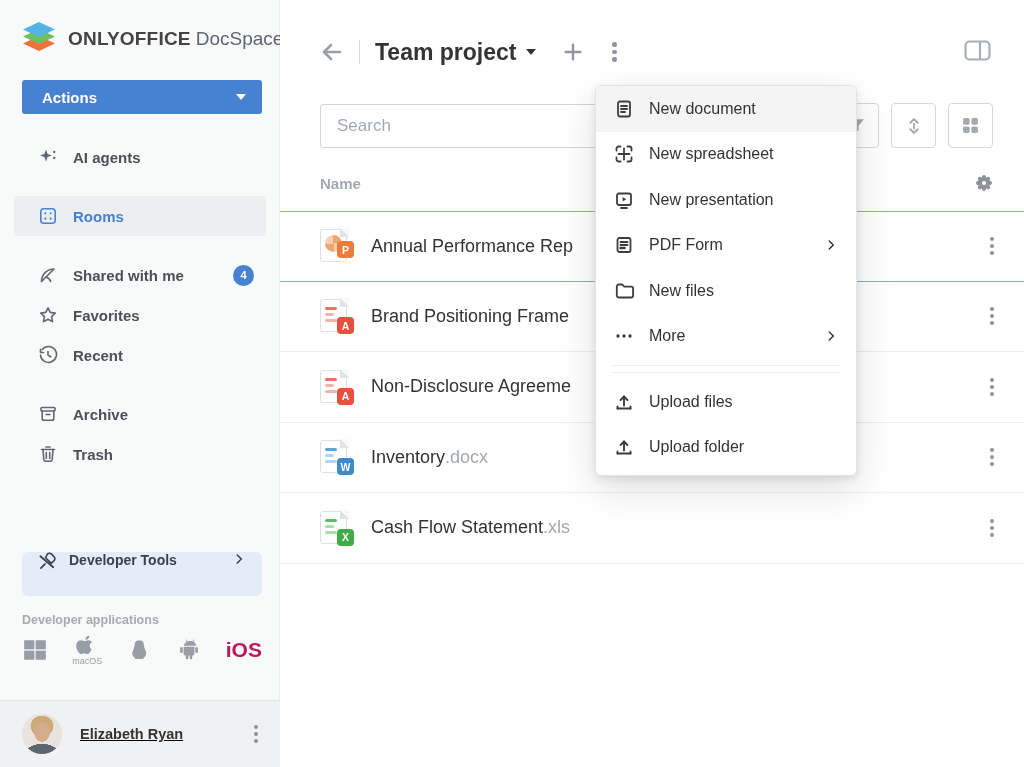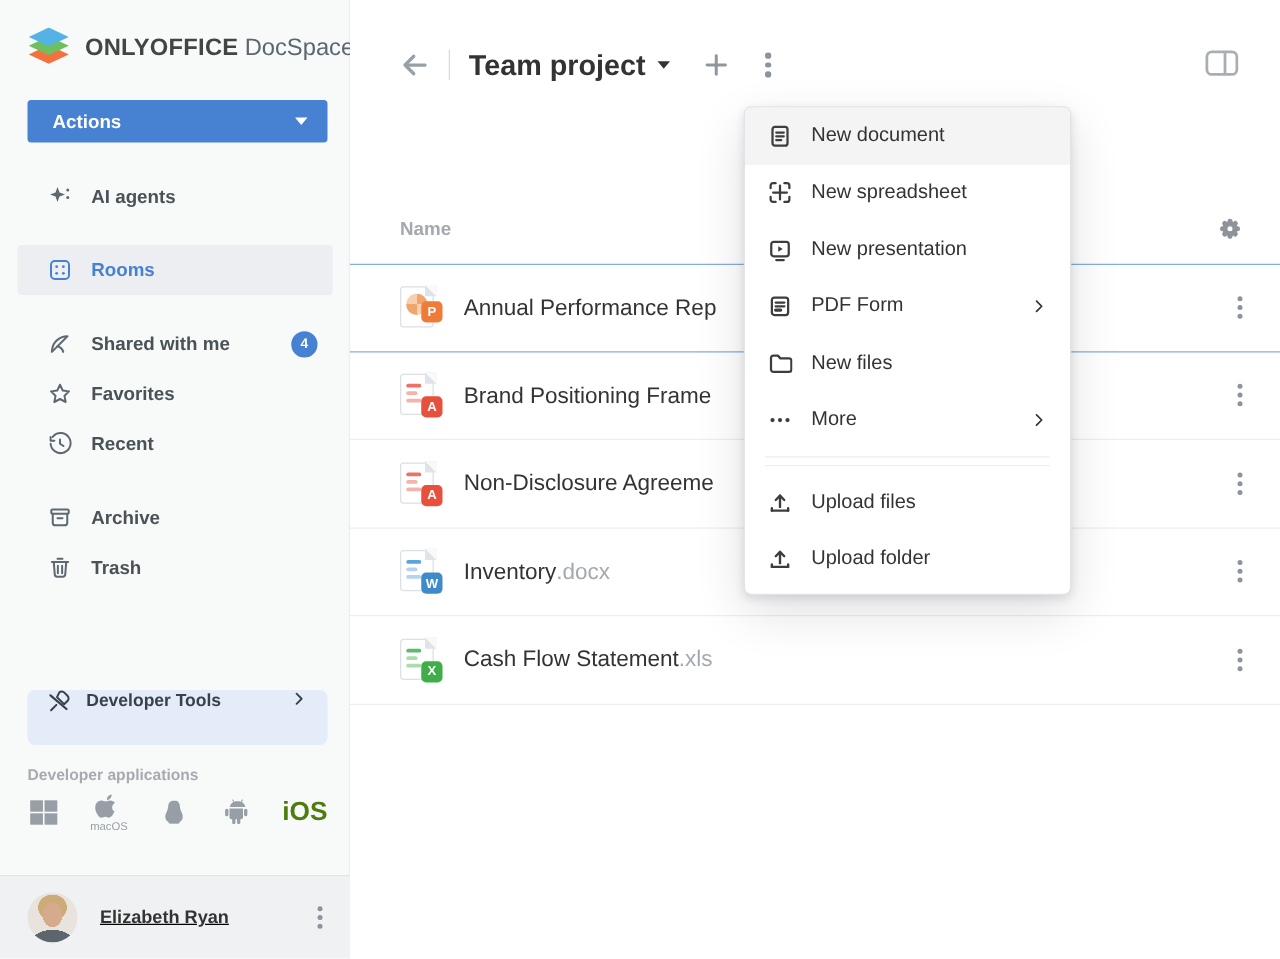--- a/index.html
+++ b/index.html
@@ -39,21 +39,21 @@
               cursor:pointer; }
   .devtools .dv-icon { width:19px; height:19px; color:#39424a; }
   .devtools .dv-chev { margin-left:auto; width:14px; height:14px; color:#39424a; }
 
   .dl-label { position:absolute; top:613px; left:22px; font-size:12.5px; font-weight:700;
               color:#a6abb1; }
   .apps { position:absolute; top:634px; left:22px; width:240px; display:flex;
           align-items:center; justify-content:space-between; color:#979ea5; }
   .app { display:flex; flex-direction:column; align-items:center; cursor:pointer; color:#979ea5; }
   .app .cap { font-size:9px; margin-top:-2px; color:#979ea5; }
-  .app .ios-txt { font-size:21px; font-weight:600; color:#4d7c0f; }
+  .app .ios-txt { font-size:21px; font-weight:600; color:#be185d; }
 
   .profile { position:absolute; bottom:0; left:0; width:280px; height:67px; background:#eff1f3;
              border-top:1px solid #e2e5e8; display:flex; align-items:center; padding:0 22px;
              gap:18px;text-decoration:underline; }
   .avatar { width:40px; height:40px; border-radius:50%; flex:0 0 40px;
             background:
               radial-gradient(ellipse 13px 16px at 50% 45%, #d6ab8c 60%, transparent 61%),
               radial-gradient(ellipse 19px 17px at 50% 30%, #cdab79 60%, transparent 61%),
               radial-gradient(ellipse 26px 14px at 50% 96%, #5d666e 60%, transparent 61%),
               #e8e3dc; }
@@ -319,20 +319,44 @@
         </span>
     </div>
 
     <span class="panel-toggle">
       <svg viewBox="0 0 27 21" width="27" height="21" fill="none" stroke="currentColor" stroke-width="2.2">
         <rect x="1.5" y="1.5" width="24" height="18" rx="4"></rect>
           <path d="M16 2v17.5"></path>
       </svg>
     </span>
 
+    <div class="searchrow">
+      <input class="search-box" type="text" placeholder="Search" style="">
+      <span class="sq-btn">
+        <svg viewBox="0 0 24 24" width="20" height="20" fill="currentColor">
+            <path d="M3.5 4h17l-6.7 7.8v6.4l-3.6-1.9v-4.5z"></path>
+          </svg>
+      </span>
+      <span class="sq-btn">
+        <svg viewBox="0 0 24 24" width="22" height="22" fill="none" stroke="currentColor" stroke-width="2.1" stroke-linecap="round" stroke-linejoin="round">
+          <path d="M8 8.5 12 4.5l4 4"></path>
+            <path d="M8 15.5l4 4 4-4"></path>
+            <path d="M12 9.5v1.6"></path>
+            <path d="M12 13v1.6"></path>
+        </svg>
+      </span>
+      <span class="sq-btn">
+        <svg viewBox="0 0 24 24" width="21" height="21" fill="currentColor">
+          <rect x="3.5" y="3.5" width="7.5" height="7.5" rx="1.8"></rect>
+            <rect x="13" y="3.5" width="7.5" height="7.5" rx="1.8"></rect>
+          <rect x="3.5" y="13" width="7.5" height="7.5" rx="1.8"></rect>
+            <rect x="13" y="13" width="7.5" height="7.5" rx="1.8"></rect>
+        </svg>
+      </span>
+    </div>
 
     <div class="namerow">
       <span class="name-col">Name</span>
       <span class="gear">
         <span class="bar" style="transform:rotate(0deg)"></span>
         <span class="bar" style="transform:rotate(45deg)"></span>
         <span class="bar" style="transform:rotate(90deg)"></span>
         <span class="bar" style="transform:rotate(135deg)"></span>
         <span class="mid"></span>
           <span class="hole"></span>

